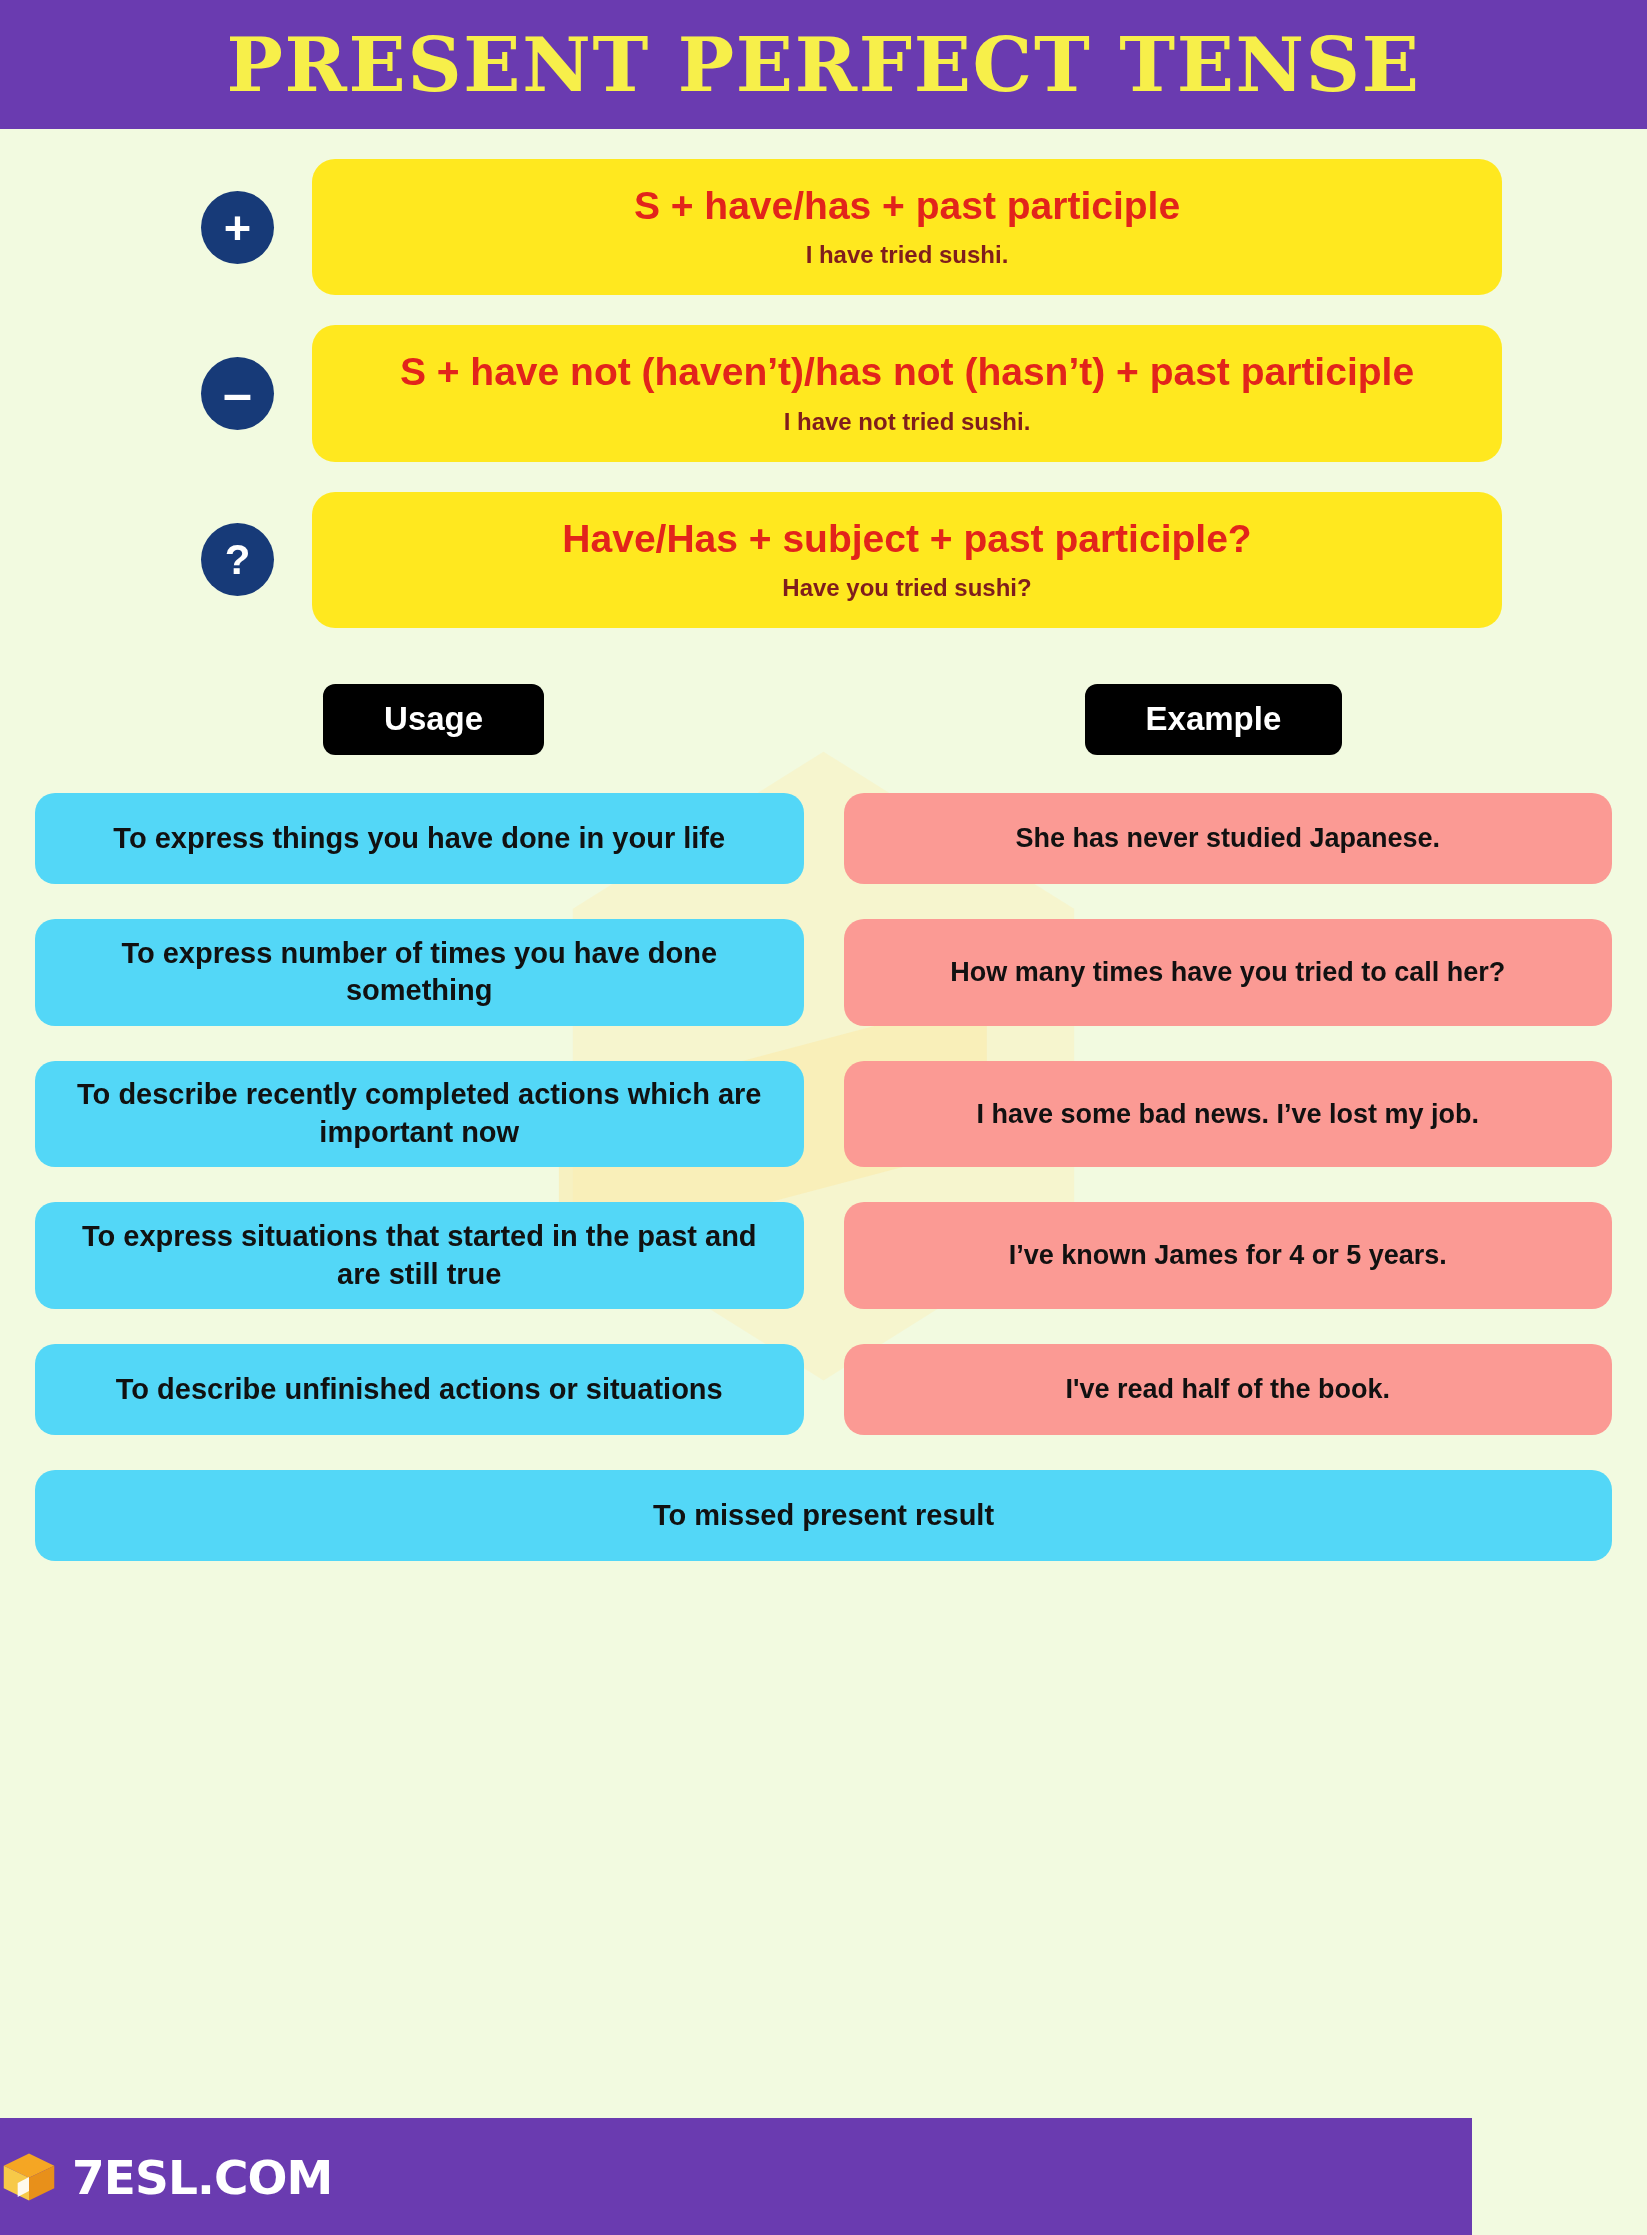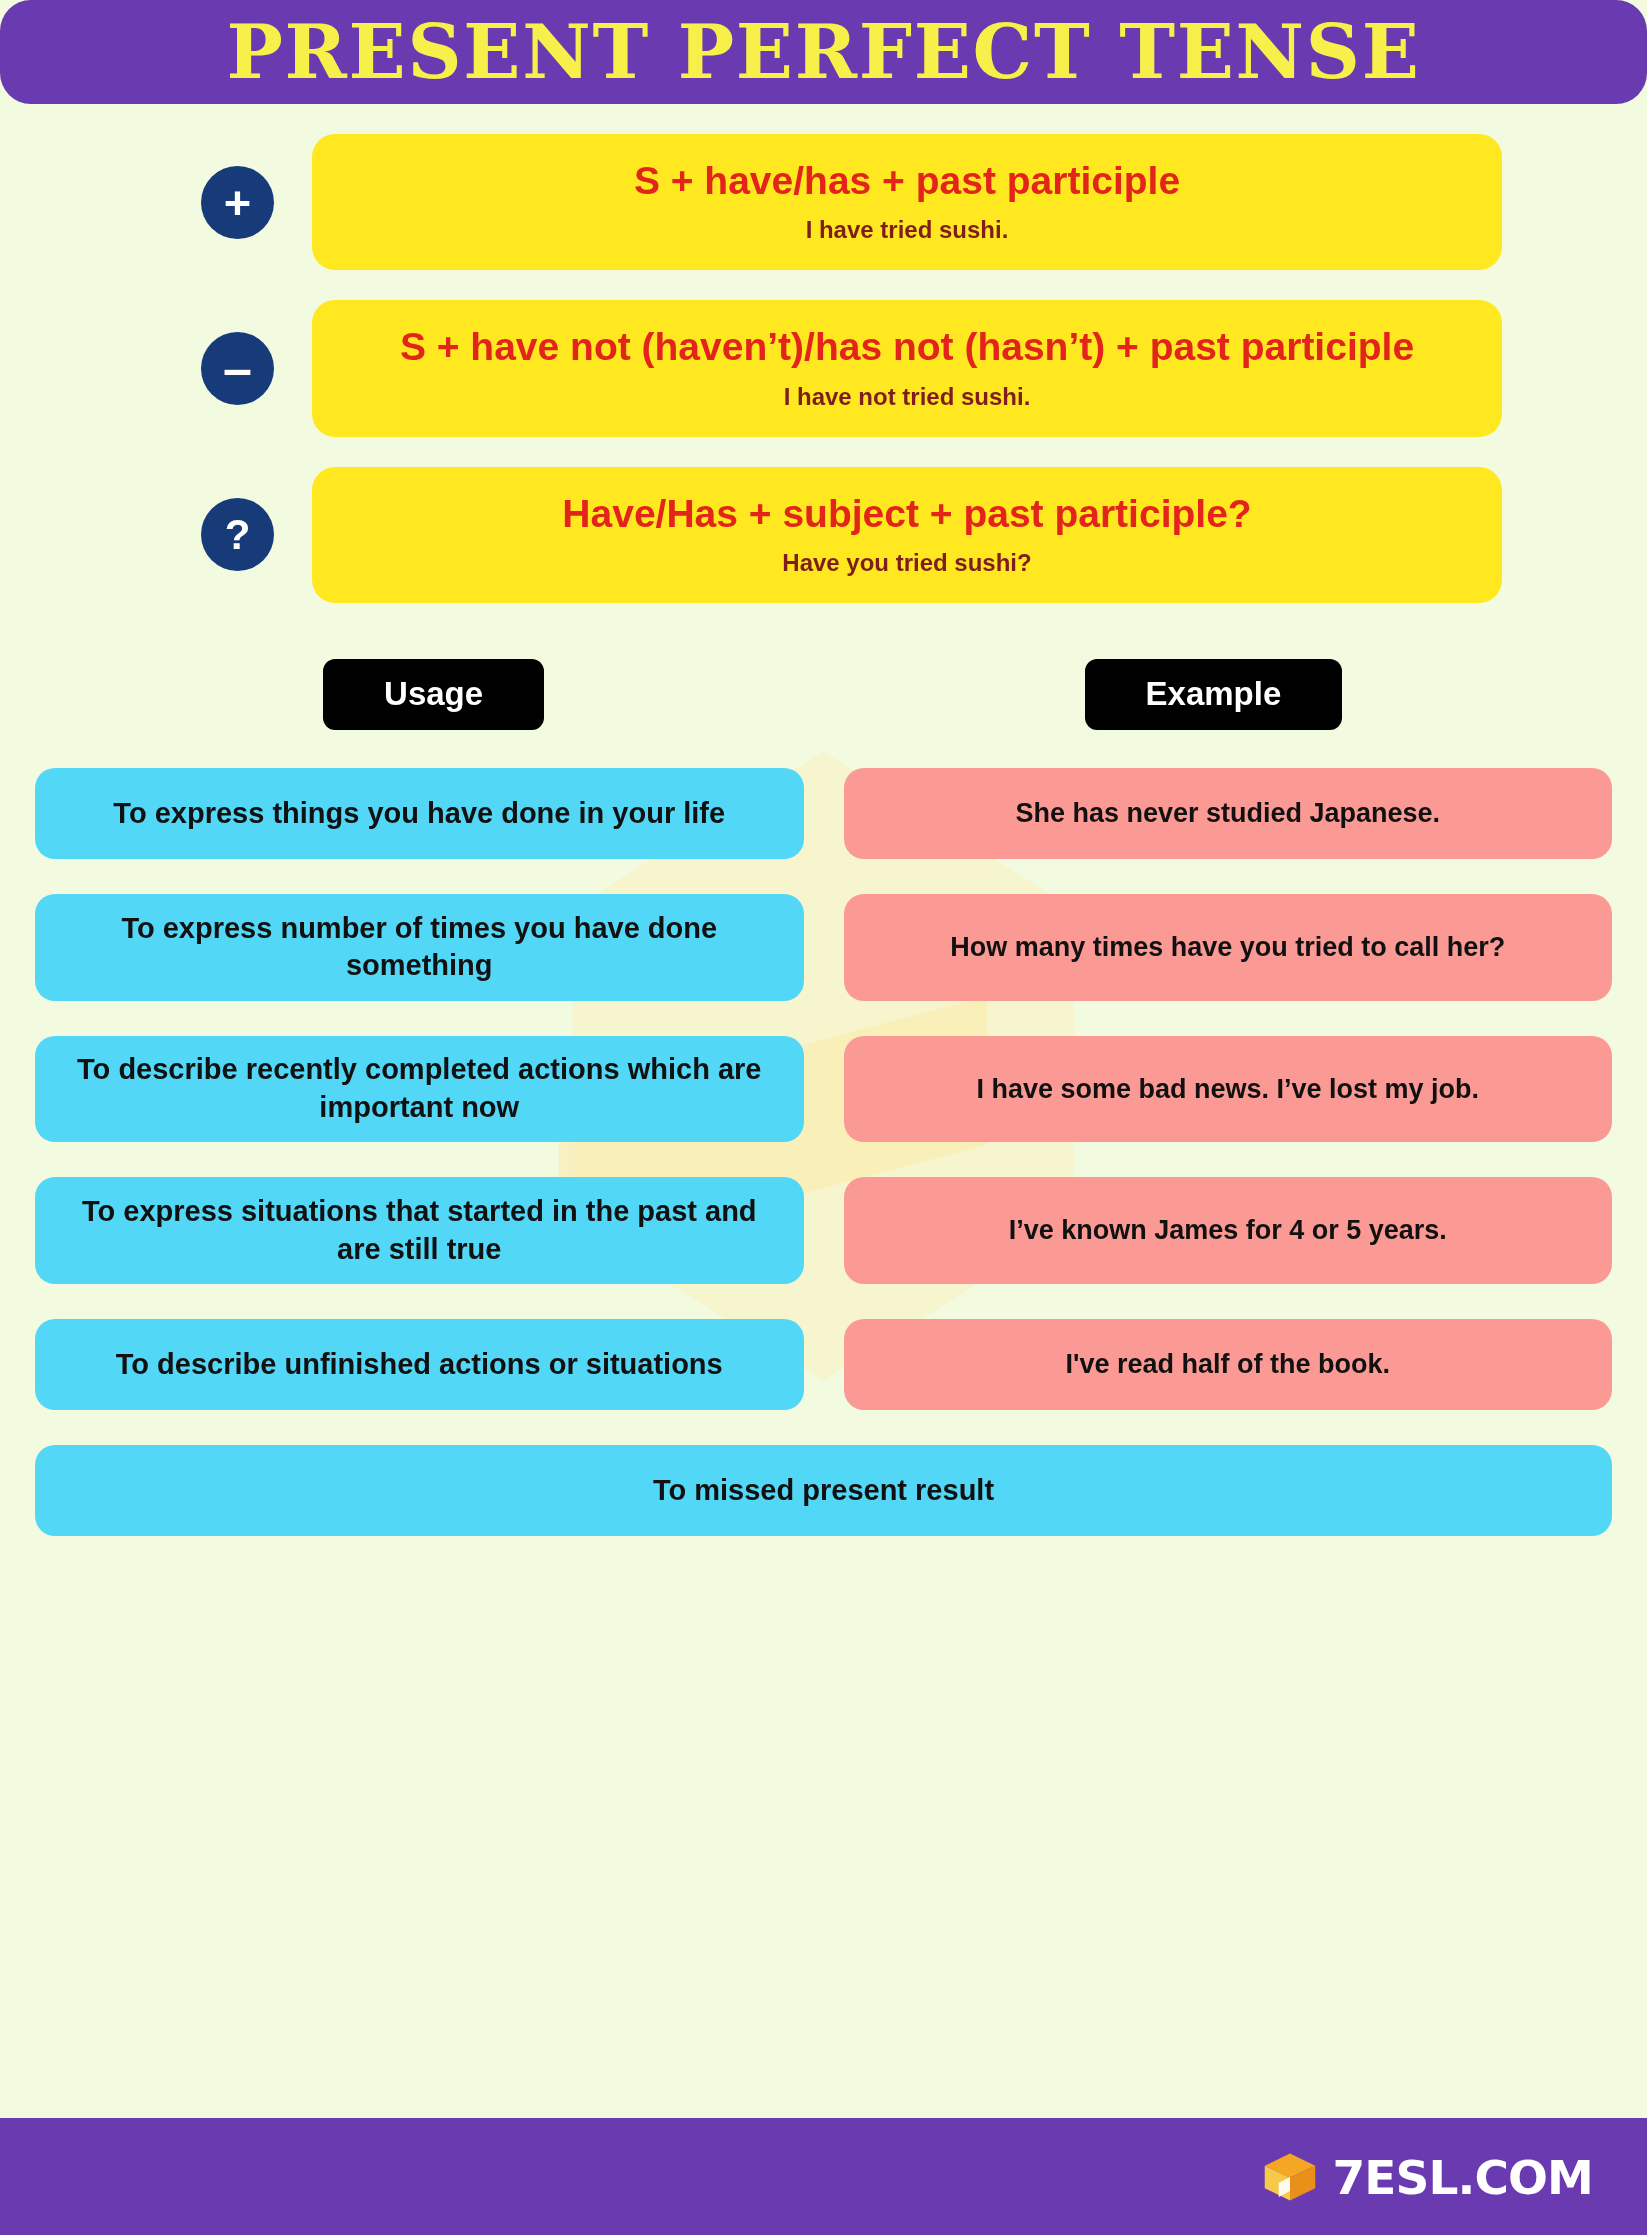--- a/index.html
+++ b/index.html
@@ -11,25 +11,24 @@
     height: 2236px;
     background: #f2fae0;
     font-family: "Liberation Sans", sans-serif;
     overflow: hidden;
     position: relative;
   }
 
   
   .header {
     background: #6a3bb0;
-    height: 104px;
-    display: flex;
-    align-items: center;
-    justify-content: center;
-    border-radius: 31px;
+    height: 129px;
+    display: flex;
+    align-items: center;
+    justify-content: center;
   }
   .header-title {
     color: #f7ef4a;
     font-family: "DejaVu Serif", serif;
     font-weight: bold;
     font-size: 75px;
     letter-spacing: 1.7px;
     text-transform: uppercase;
     white-space: nowrap;
   }
@@ -151,26 +150,25 @@
   .cell.example {
     background: #fb9a94;
     font-size: 27px;
   }
 
   
   .footer {
     position: absolute;
     left: 0;
     bottom: 0;
-    width: 1647px;
+    width: 1472px;
     height: 118px;
     background: #6a3bb0;
     display: flex;
     align-items: center;
-    justify-content: flex-end;
     z-index: 3;
   }
   .logo {
     display: flex;
     align-items: center;
     margin-right: 54px;
   }
   .logo-mark {
     margin-right: 14px;
     display: flex;

